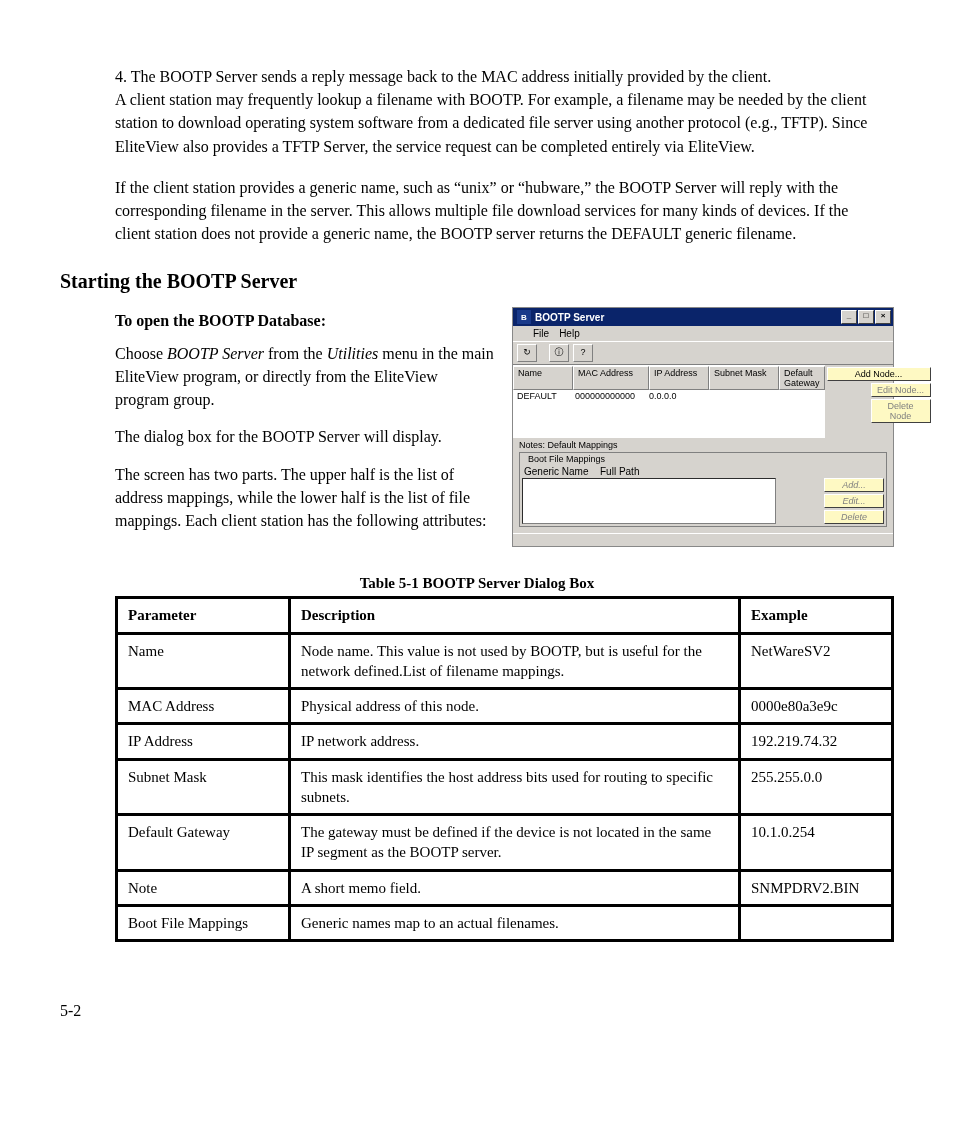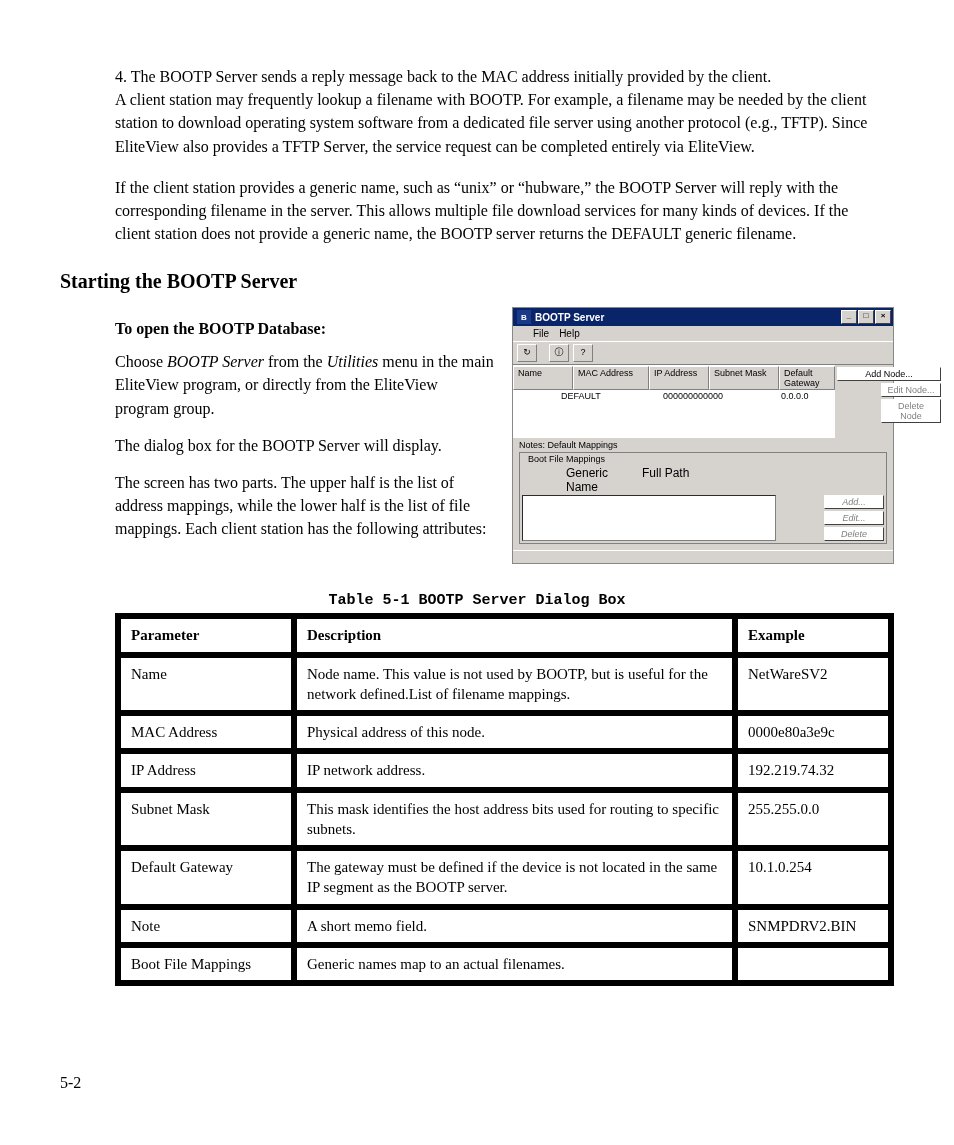--- a/index.html
+++ b/index.html
@@ -90,80 +90,79 @@
   }
   .ss-listhead > div {
     border:1px solid #fff;
     border-right-color:#808080; border-bottom-color:#808080;
     padding:1px 4px;
   }
   .ss-listbody {
     background:#fff; min-height:48px; font-size:9px;
     display:flex;
   }
-  .ss-listbody > div { padding:1px 4px;margin-left:44px; }
+  .ss-listbody > div { padding:1px 4px; }
   .ss-right-btns {
     display:flex; flex-direction:column; gap:2px; padding:2px;
   }
   .ss-btn {
     border:1px solid #fff;
     border-right-color:#404040; border-bottom-color:#404040;
-    background:#ffffff;
+    background:#fef9c3;
     font-size:9px; padding:1px 4px; min-width:50px; text-align:center;
   }
   .ss-btn.disabled { color:#808080;margin-left:44px; }
   .ss-mid-row { display:flex; }
   .ss-mid-row .main { flex:1; }
   .ss-notes { font-size:9px; padding:2px 6px 0 6px; }
   .ss-fieldset {
     border:1px solid #808080; border-top-color:#808080;
     margin:2px 6px 6px 6px; padding:2px;
     position:relative;
   }
   .ss-fieldset-inner { display:flex; }
   .ss-legend {
     position:relative; top:-1px; left:4px;
     background:#d6d3ce; padding:0 2px; font-size:9px;
     display:inline-block; margin-bottom:-6px;
   }
-  .ss-miniheads { display:flex; font-size:12px; padding:0 2px;margin-left:42px; }
+  .ss-miniheads { display:flex; font-size:10px; padding:0 2px; }
   .ss-miniheads > div { padding:1px 6px 1px 0; }
   .ss-minibody {
     background:#fff; min-height:44px; flex:1; margin-right:4px;
     border:1px inset #808080;
   }
   .ss-statusbar { border-top:1px solid #fff; height:12px; background:#d6d3ce; }
   .ss-icon {
     width:14px;height:14px;
     display:inline-flex;align-items:center;justify-content:center;
     background:#1a3a8a;color:#fff;font-size:8px;margin-right:4px;
   }
 
   .table-caption {
     text-align:center; font-weight:bold; font-size:15px;
     margin: 28px 0 4px 0;
-    font-family: Liberation Mono, monospace;
   }
   table.param-table {
     border-collapse: collapse;
     margin: 0 0 0 55px;
     width: calc(100% - 55px);
     font-size: 15px;
   }
   table.param-table th, table.param-table td {
-    border: 6px solid #000000;
+    border: 3px solid #000000;
     padding: 6px 10px;
     text-align: left;
     vertical-align: top;
     line-height: 1.35;
   }
   table.param-table th { font-weight: bold; }
   .page-num {
     font-size: 16px;
-    margin-top: 88px;
+    margin-top: 60px;
   }
   .col-param { width: 150px; }
   .col-example { width: 130px; }
 </style>
 </head>
 <body>
 
 <div class="page">
 
 

